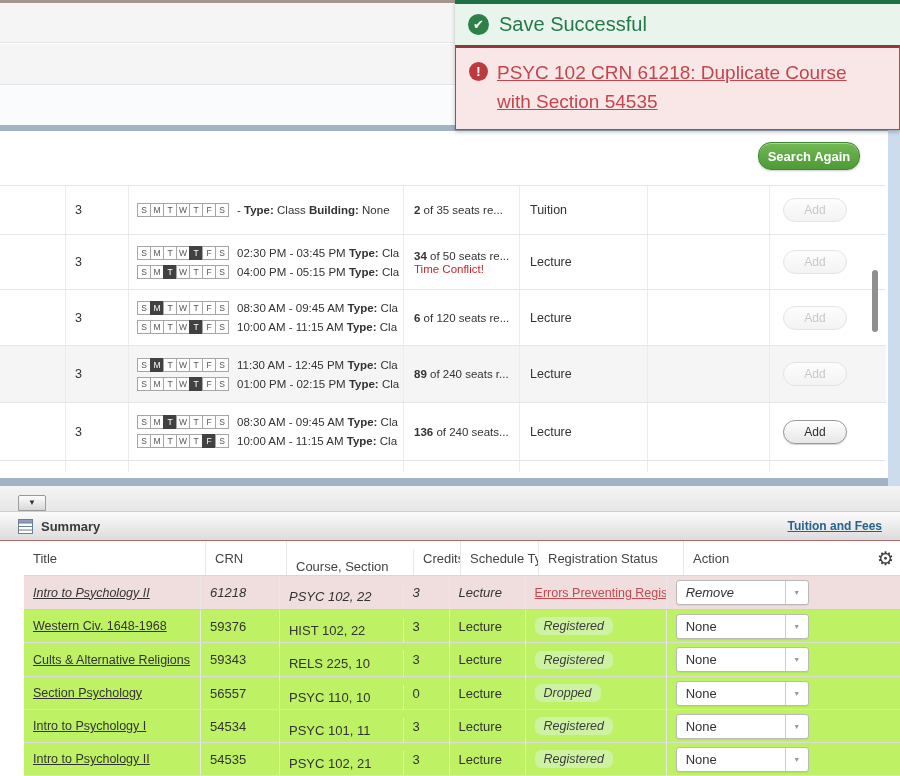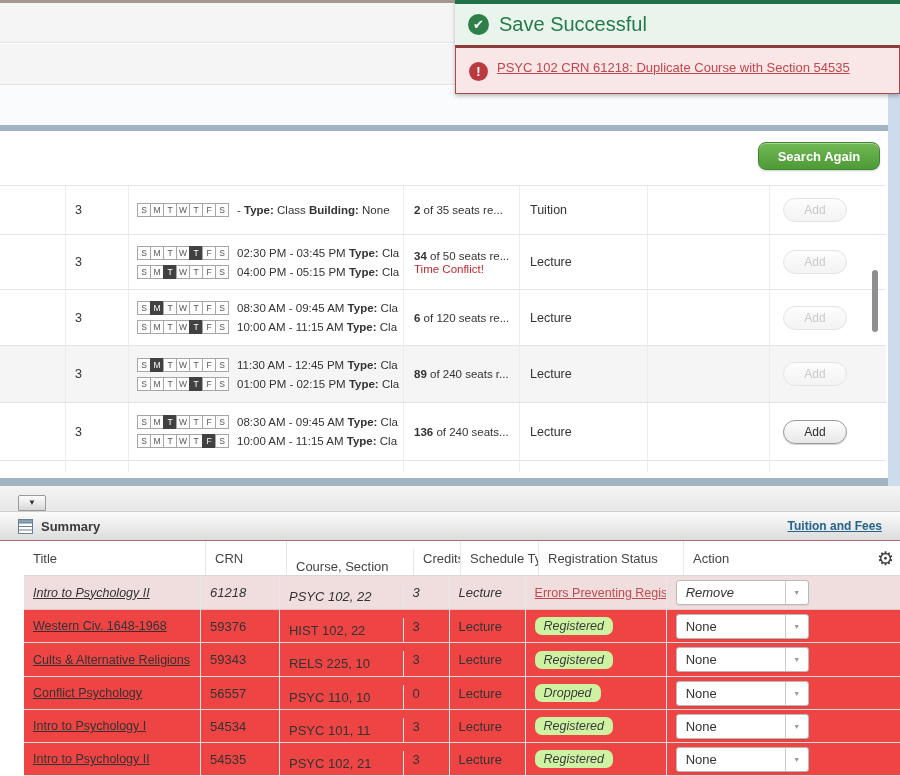--- a/index.html
+++ b/index.html
@@ -9,22 +9,22 @@
   
   #results-panel { position:absolute; left:0; top:0; width:888px; height:486px; background:#fff; }
   .top-strip   { position:absolute; left:0; top:0; width:100%; height:3px; background:#a3968e; }
   .c-row1 { position:absolute; left:0; top:3px;  width:100%; height:40px; background:#f5f5f6; border-bottom:1px solid #e4e4e6; }
   .c-row2 { position:absolute; left:0; top:44px; width:100%; height:41px; background:#f5f5f6; border-bottom:1px solid #e4e4e6; }
   .c-row3 { position:absolute; left:0; top:86px; width:100%; height:39px; background:#fafbfd; }
   .blue-bar { position:absolute; left:0; width:100%; height:6px; background:#a2b3c4; }
   .blue-top { top:125px; }
   .blue-bottom { top:478px; height:8px; }
 
-  #search-again { position:absolute; left:758px; top:142px; width:122px; height:28px;
-    background:linear-gradient(#72b954,#4d9a37); border:1px solid #3f8630; border-radius:8px;
+  #search-again { position:absolute; left:758px; top:142px; width:102px; height:28px;
+    background:linear-gradient(#72b954,#4d9a37); border:1px solid #3f8630; border-radius:13px;
     color:#fff; font-weight:bold; font-size:13px; font-family:"Liberation Sans",sans-serif;
     box-shadow:inset 0 1px 0 rgba(255,255,255,.4), 0 1px 2px rgba(0,0,0,.2); cursor:pointer; }
 
   #results-rows { position:absolute; left:0; top:185px; width:886px; height:287px; overflow:hidden; border-top:1px solid #e5e5e5; }
   .r-row { display:flex; border-bottom:1px solid #e5e5e5; background:#fff; }
   .r-row.alt { background:#f5f5f6; }
   .rc { border-right:1px solid #ececec; display:flex; flex-direction:column; justify-content:center; overflow:hidden; }
   .rc0 { width:66px; }
   .rc1 { width:63px; padding-left:9px; font-size:12.5px; color:#333; }
   .rc2 { width:275px; padding-left:8px; }
@@ -54,41 +54,41 @@
   #notification { position:absolute; left:455px; top:0; width:445px; box-shadow:0 2px 4px rgba(0,0,0,.25); }
   .notif-success { border-top:4px solid #1e7145; background:#e9f4ed; height:45px;
     display:flex; align-items:center; padding-left:13px; }
   .check-icon { width:21px; height:21px; border-radius:50%; background:#2e8048; color:#fff;
     font-size:13px; line-height:21px; text-align:center; margin-right:10px; flex-shrink:0; }
   .notif-success-label { color:#257a49; font-size:20px; }
   .notif-error { background:#f9e7e7; border:1px solid #a94a4a; border-top:3px solid #8e3a3a;
     padding:10px 14px 12px 13px; display:flex; }
   .err-icon { width:19px; height:19px; border-radius:50%; background:#ba3a40; color:#fff; font-weight:bold;
     font-size:13px; line-height:19px; text-align:center; margin:4px 9px 0 0; flex-shrink:0; }
-  .notif-error-link { color:#c4454e; font-size:13px; line-height:1.55; text-decoration:underline; cursor:pointer; }
+  .notif-error-link { color:#c4454e; font-size:19px; line-height:1.55; text-decoration:underline; cursor:pointer; }
 
   
   #splitter { position:absolute; left:0; top:486px; width:900px; height:25px; background:linear-gradient(#f4f4f4,#e7e7e7); }
   #collapse-tab { position:absolute; left:18px; top:9px; width:28px; height:16px;
     background:linear-gradient(#fcfcfc,#d8d8d8); border:1px solid #9a9a9a; border-radius:2px 2px 0 0;
     font-size:8px; color:#333; text-align:center; line-height:14px; cursor:pointer; }
 
   
   #summary-header { position:absolute; left:0; top:511px; width:900px; height:30px;
     background:linear-gradient(#fbfbfb,#dcdcdc); border-top:1px solid #cfcfcf; border-bottom:1px solid #b06a6a;
     display:flex; align-items:center; padding:0 18px; }
   .summary-icon { margin-right:8px; display:flex; }
   .summary-title { font-weight:bold; font-size:13px; color:#3a3a3a; }
   .fees-link { margin-left:auto; font-weight:bold; font-size:12px; color:#26648b; text-decoration:underline; cursor:pointer; }
 
   #summary-table { position:absolute; left:0; top:541px; width:900px; height:235px; background:#fff;padding-left:24px; }
   .sum-hrow { display:flex; height:35px; border-bottom:1px solid #d8d8d8; position:relative; }
   .shc { font-size:13px; color:#444; padding-left:9px; line-height:35px; border-right:1px solid #e8e8e8;
          white-space:nowrap; overflow:hidden; }
-  .sum-row { display:flex; border-bottom:1px solid #ddd; background:#ef4444; }
+  .sum-row { display:flex; border-bottom:1px solid #ddd; background:#bef264; }
   .sum-row.hl { background:#f0dddd; border-bottom-color:#e0c6c6; }
   .sum-row.hl .sc { font-style:italic; }
   .sc { border-right:1px solid #e8e8e8; display:flex; align-items:center; padding-left:9px;
         font-size:13px; color:#333; overflow:hidden; white-space:nowrap; }
   .sc0 { width:182px; } .sc1 { width:81px; } .sc2 { width:127px;margin-top:8px; } .sc3 { width:47px; }
   .sc4 { width:78px; } .sc5 { width:145px; } .sc6 { width:240px; border-right:none; }
   .title-link { color:#333; font-size:12.5px; text-decoration:underline; cursor:pointer; }
   .pill { display:inline-block; background:#cdf2a2; border-radius:7px; padding:2px 9px;
           font-style:italic; font-size:12.5px; color:#3c3c3c; }
   .err-link { color:#bf4a52; font-size:12.5px; text-decoration:underline; font-style:normal !important; cursor:pointer; }
@@ -403,21 +403,21 @@
           </div>
           <div class="sc sc6">
             <div class="dropdown">
               <span class="dd-label">None</span>
               <span class="dd-arrow">▼</span>
             </div>
           </div>
         </div>
         <div class="sum-row" style="height: 33px;">
           <div class="sc sc0">
-            <a class="title-link">Conflict Psychology</a>
+            <a class="title-link">Section Psychology</a>
           </div>
           <div class="sc sc1">56557</div>
           <div class="sc sc2">PSYC 110, 10</div>
           <div class="sc sc3">0</div>
           <div class="sc sc4">Lecture</div>
           <div class="sc sc5">
             <span class="pill">Dropped</span>
           </div>
           <div class="sc sc6">
             <div class="dropdown">

